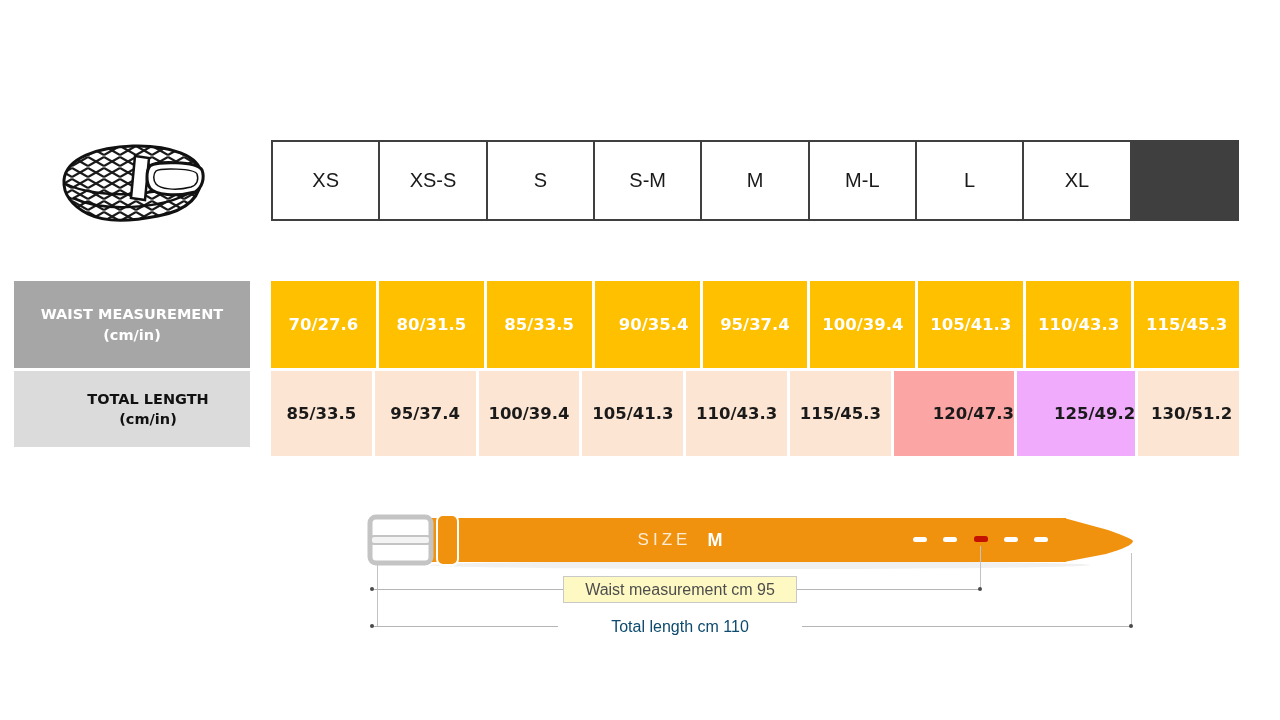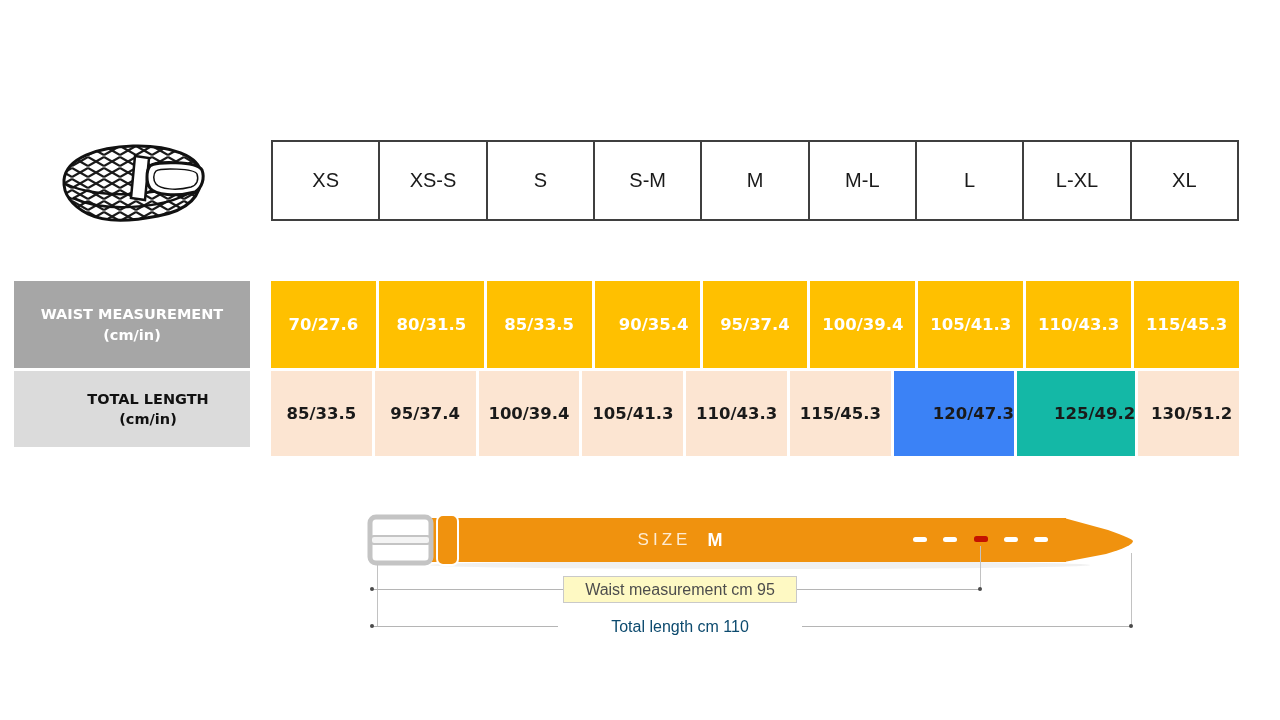--- a/index.html
+++ b/index.html
@@ -105,21 +105,20 @@
   </svg>
 
   <div class="size-header">
     <div class="size-cell">XS</div>
     <div class="size-cell">XS-S</div>
     <div class="size-cell">S</div>
     <div class="size-cell">S-M</div>
     <div class="size-cell">M</div>
     <div class="size-cell">M-L</div>
     <div class="size-cell">L</div>
-    <div class="size-cell">L-XL</div>
     <div class="size-cell">XL</div>
   </div>
 
   <div class="row-label waist" style="background:#A6A6A6;">
     <span>WAIST MEASUREMENT</span>
     <span>(cm/in)</span>
   </div>
   <div class="data-grid waist">
     <div class="data-cell" style="background:#FFC000;">70/27.6</div>
     <div class="data-cell" style="background:#FFC000;">80/31.5</div>
@@ -136,22 +135,22 @@
     <span>TOTAL LENGTH</span>
     <span>(cm/in)</span>
   </div>
   <div class="data-grid total">
     <div class="data-cell" style="background:#FCE5D2;">85/33.5</div>
     <div class="data-cell" style="background:#FCE5D2;">95/37.4</div>
     <div class="data-cell" style="background:#FCE5D2;">100/39.4</div>
     <div class="data-cell" style="background:#FCE5D2;">105/41.3</div>
     <div class="data-cell" style="background:#FCE5D2;">110/43.3</div>
     <div class="data-cell" style="background:#FCE5D2;">115/45.3</div>
-    <div class="data-cell" style="background:#3b82f6;padding-left:39px;">120/47.3</div>
-    <div class="data-cell" style="background:#14b8a6;padding-left:37px;">125/49.2</div>
+    <div class="data-cell" style="background:#fca5a5;padding-left:39px;">120/47.3</div>
+    <div class="data-cell" style="background:#f0abfc;padding-left:37px;">125/49.2</div>
     <div class="data-cell" style="background:#FCE5D2;padding-left:6px;">130/51.2</div>
   </div>
 
   <svg class="belt-svg" viewBox="0 0 780 75" aria-hidden="true">
     <ellipse cx="400" cy="62" rx="330" ry="4" fill="#999" opacity="0.15"></ellipse>
 
     <rect x="71" y="15" width="635" height="44" fill="#F0920E"></rect>
 
     <path d="M704,15 L748,27 Q773,36 773,38 Q773,43 746,51 L704,59 Z" fill="#F0920E"></path>
 

